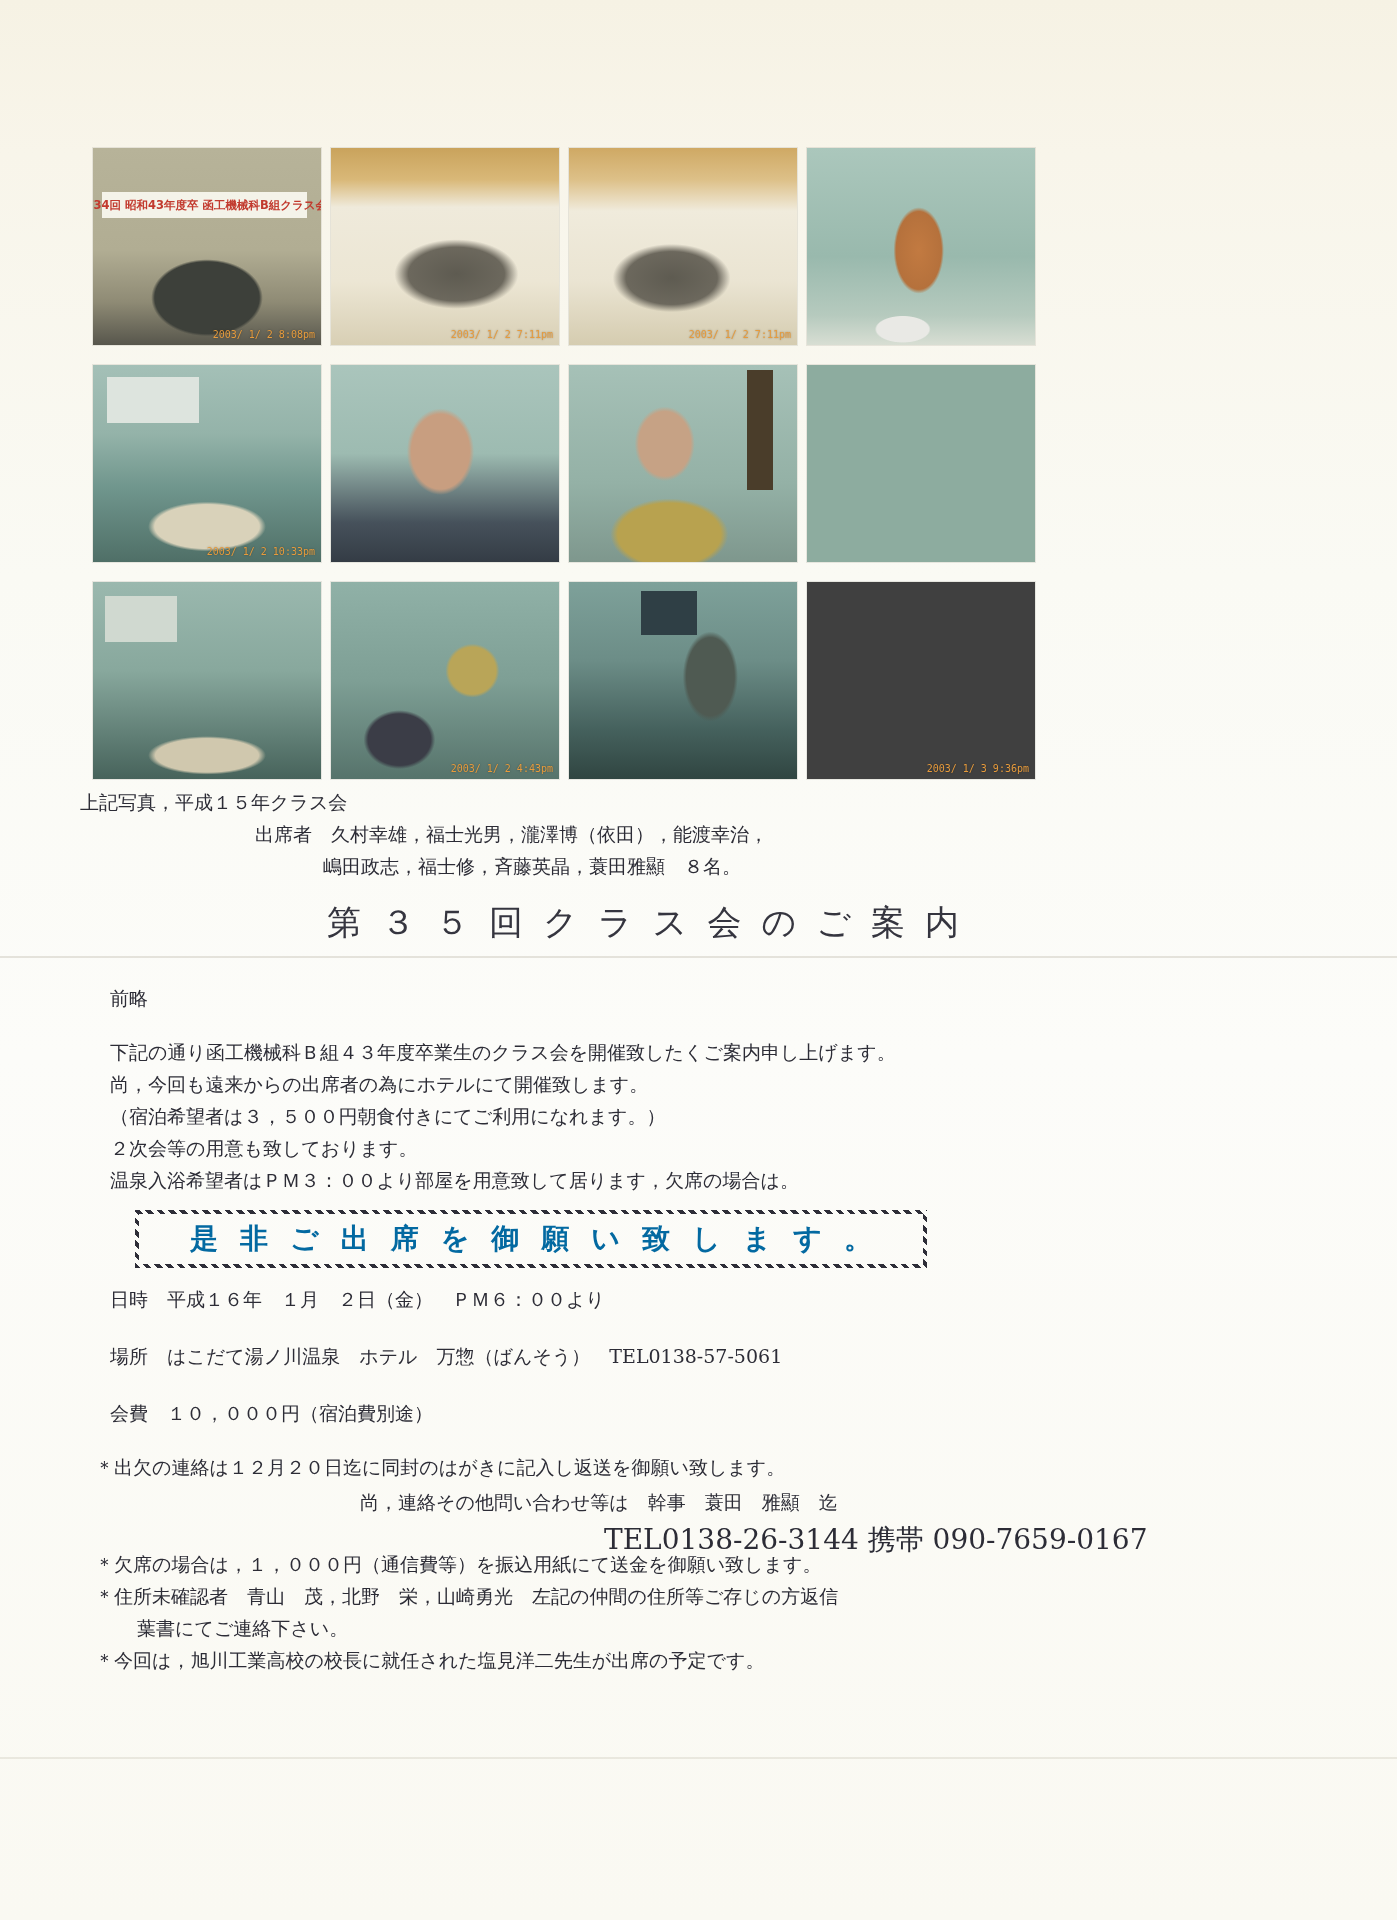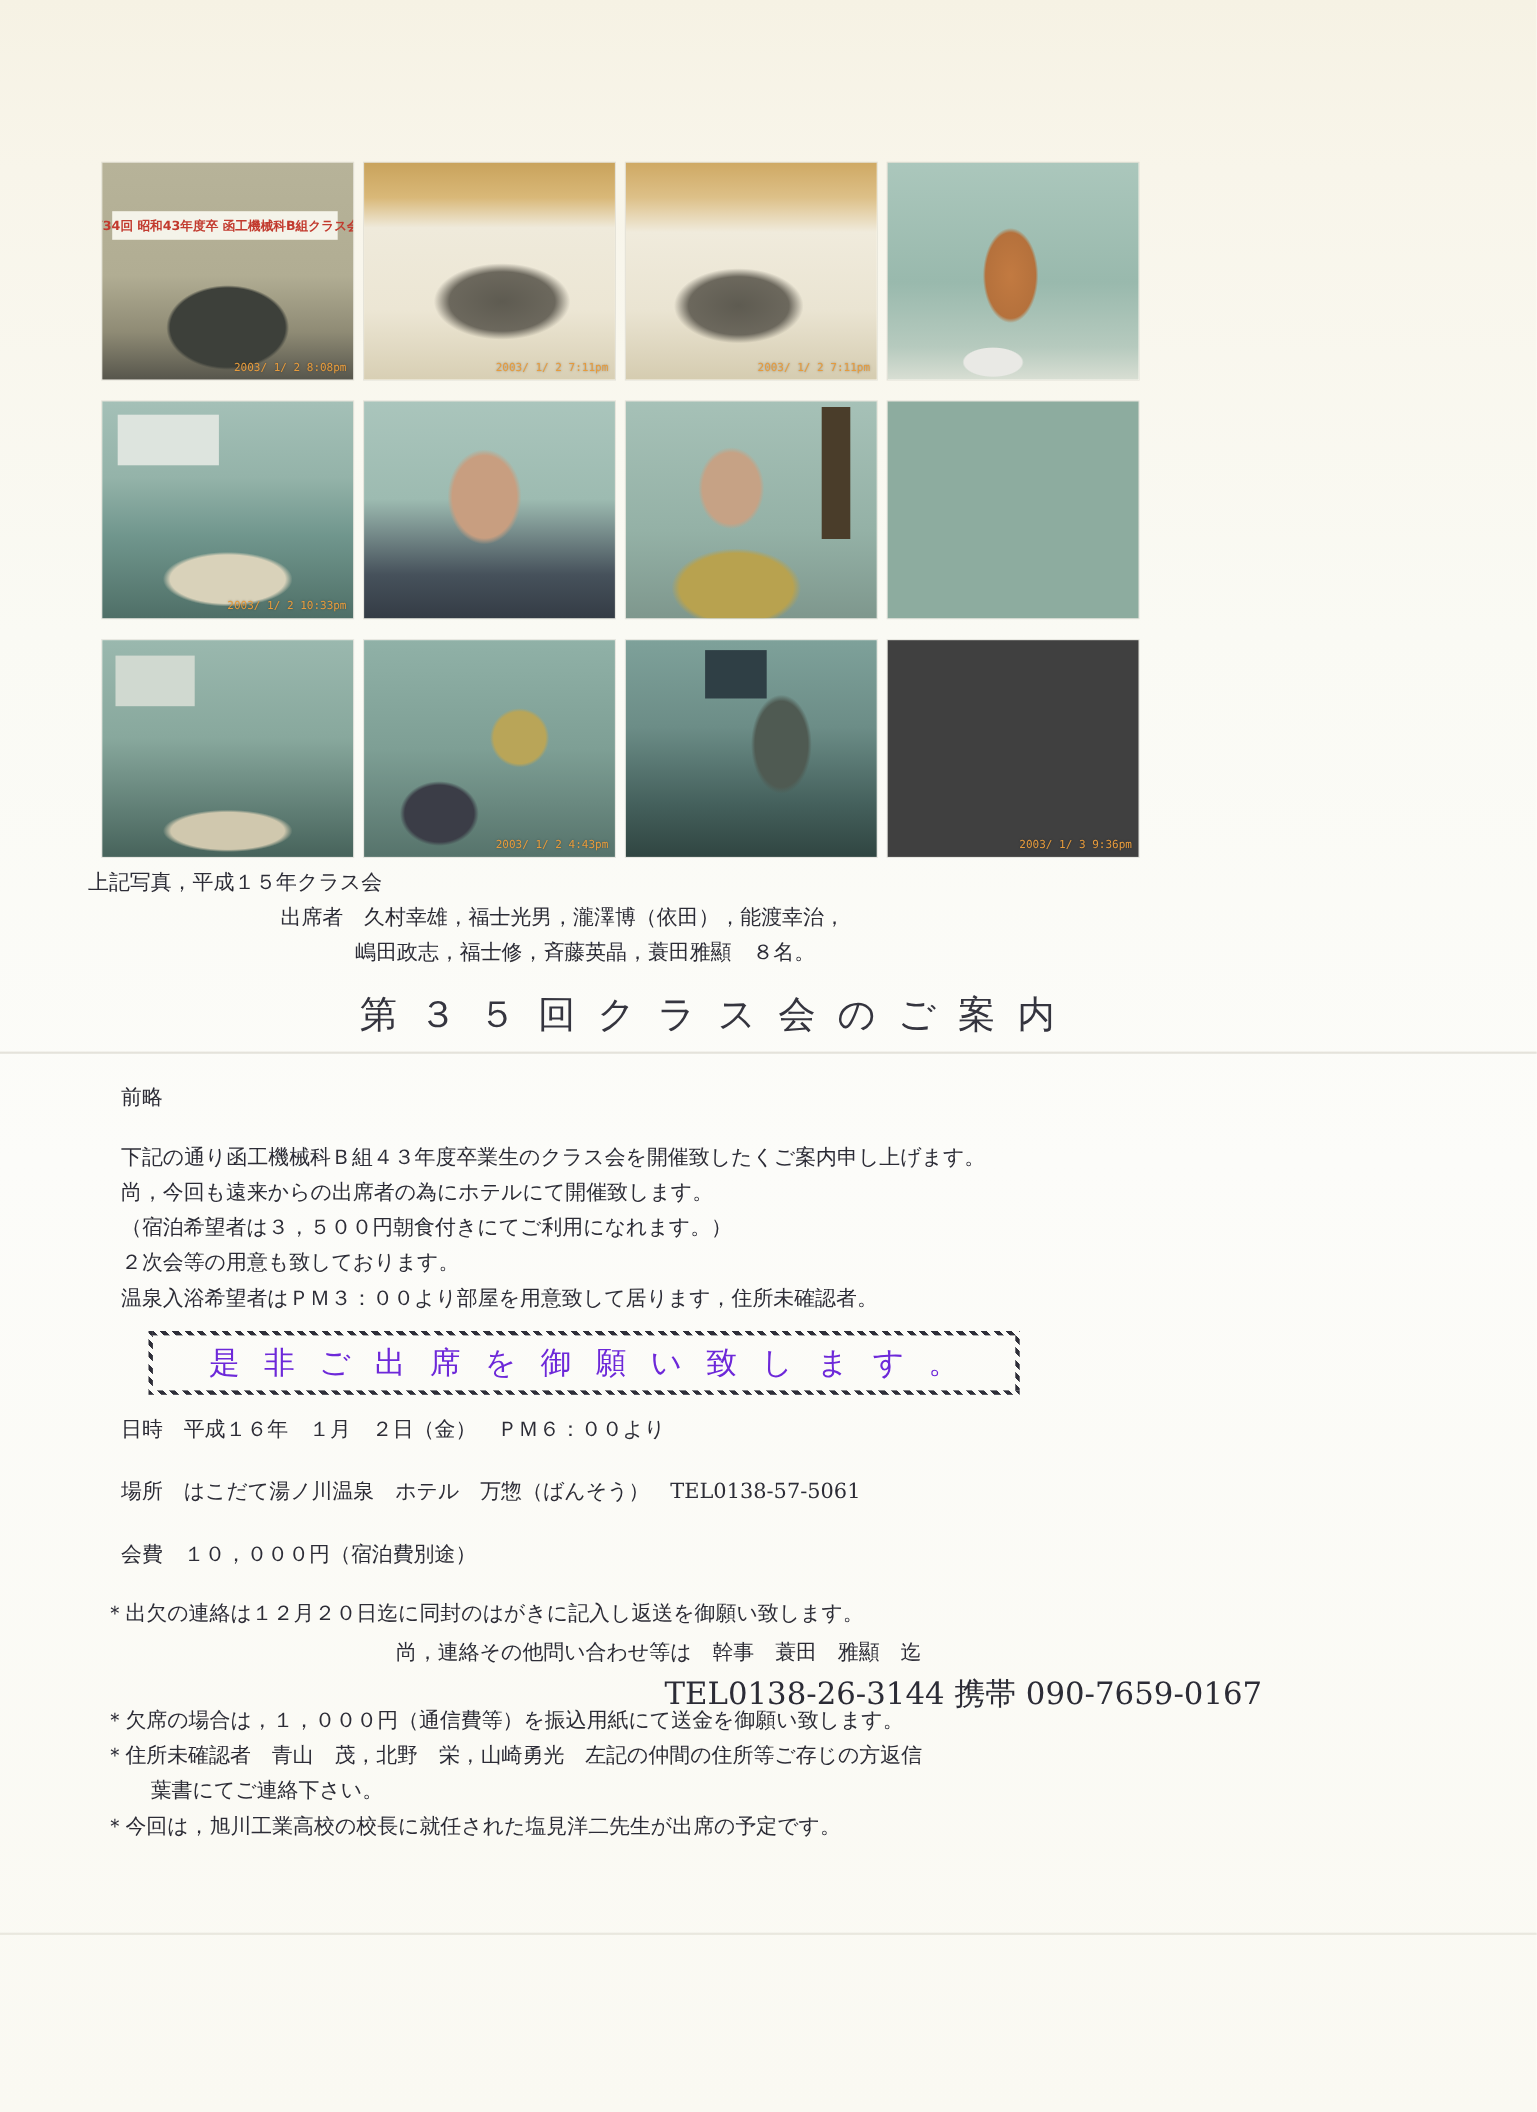--- a/index.html
+++ b/index.html
@@ -71,21 +71,21 @@
   .title{
     position:absolute;left:0;width:1250px;text-align:center;
     font-size:34px;letter-spacing:20px;color:#35353f;margin-left:28px;
   }
   .wavy-box{
     position:absolute;left:135px;top:1210px;width:784px;height:50px;
     border:4px solid transparent;
     border-image:repeating-linear-gradient(45deg,#2e2e38 0 4px,rgba(0,0,0,0) 4px 8px) 4;
     display:flex;align-items:center;justify-content:center;
   }
-  .wavy-box span{font-size:28px;font-weight:normal;letter-spacing:22px;color:#6d28d9;text-indent:22px;}
+  .wavy-box span{font-size:28px;font-weight:bold;letter-spacing:22px;color:#0369a1;text-indent:22px;}
   .tel{font-family:"DejaVu Serif","Liberation Serif",serif;}
 </style>
 </head>
 <body>
 
 <div class="grid">
   <div class="photo p1">
     <div class="banner">第34回 昭和43年度卒 函工機械科B組クラス会</div>
     <span class="stamp">2003/ 1/ 2 8:08pm</span>
   </div>
@@ -128,21 +128,21 @@
 <div class="t" style="left:255px;top:822px;">出席者　久村幸雄，福士光男，瀧澤博（依田），能渡幸治，</div>
 <div class="t" style="left:323px;top:854px;">嶋田政志，福士修，斉藤英晶，蓑田雅顯　８名。</div>
 
 <div class="title" style="top:900px;">第３５回クラス会のご案内</div>
 
 <div class="t" style="left:110px;top:986px;">前略</div>
 <div class="t" style="left:110px;top:1040px;">下記の通り函工機械科Ｂ組４３年度卒業生のクラス会を開催致したくご案内申し上げます。</div>
 <div class="t" style="left:110px;top:1072px;">尚，今回も遠来からの出席者の為にホテルにて開催致します。</div>
 <div class="t" style="left:110px;top:1104px;">（宿泊希望者は３，５００円朝食付きにてご利用になれます。）</div>
 <div class="t" style="left:110px;top:1136px;">２次会等の用意も致しております。</div>
-<div class="t" style="left:110px;top:1168px;">温泉入浴希望者はＰＭ３：００より部屋を用意致して居ります，住所未確認者。</div>
+<div class="t" style="left:110px;top:1168px;">温泉入浴希望者はＰＭ３：００より部屋を用意致して居ります，欠席の場合は。</div>
 
 <div class="wavy-box">
   <span>是非ご出席を御願い致します。</span>
 </div>
 
 <div class="t" style="left:110px;top:1287px;font-family:Liberation Serif, serif;">日時　平成１６年　１月　２日（金）　ＰＭ６：００より</div>
 <div class="t" style="left:110px;top:1344px;">場所　はこだて湯ノ川温泉　ホテル　万惣（ばんそう）　TEL0138-57-5061</div>
 <div class="t" style="left:110px;top:1401px;">会費　１０，０００円（宿泊費別途）</div>
 
 <div class="t" style="left:95px;top:1455px;">＊出欠の連絡は１２月２０日迄に同封のはがきに記入し返送を御願い致します。</div>

